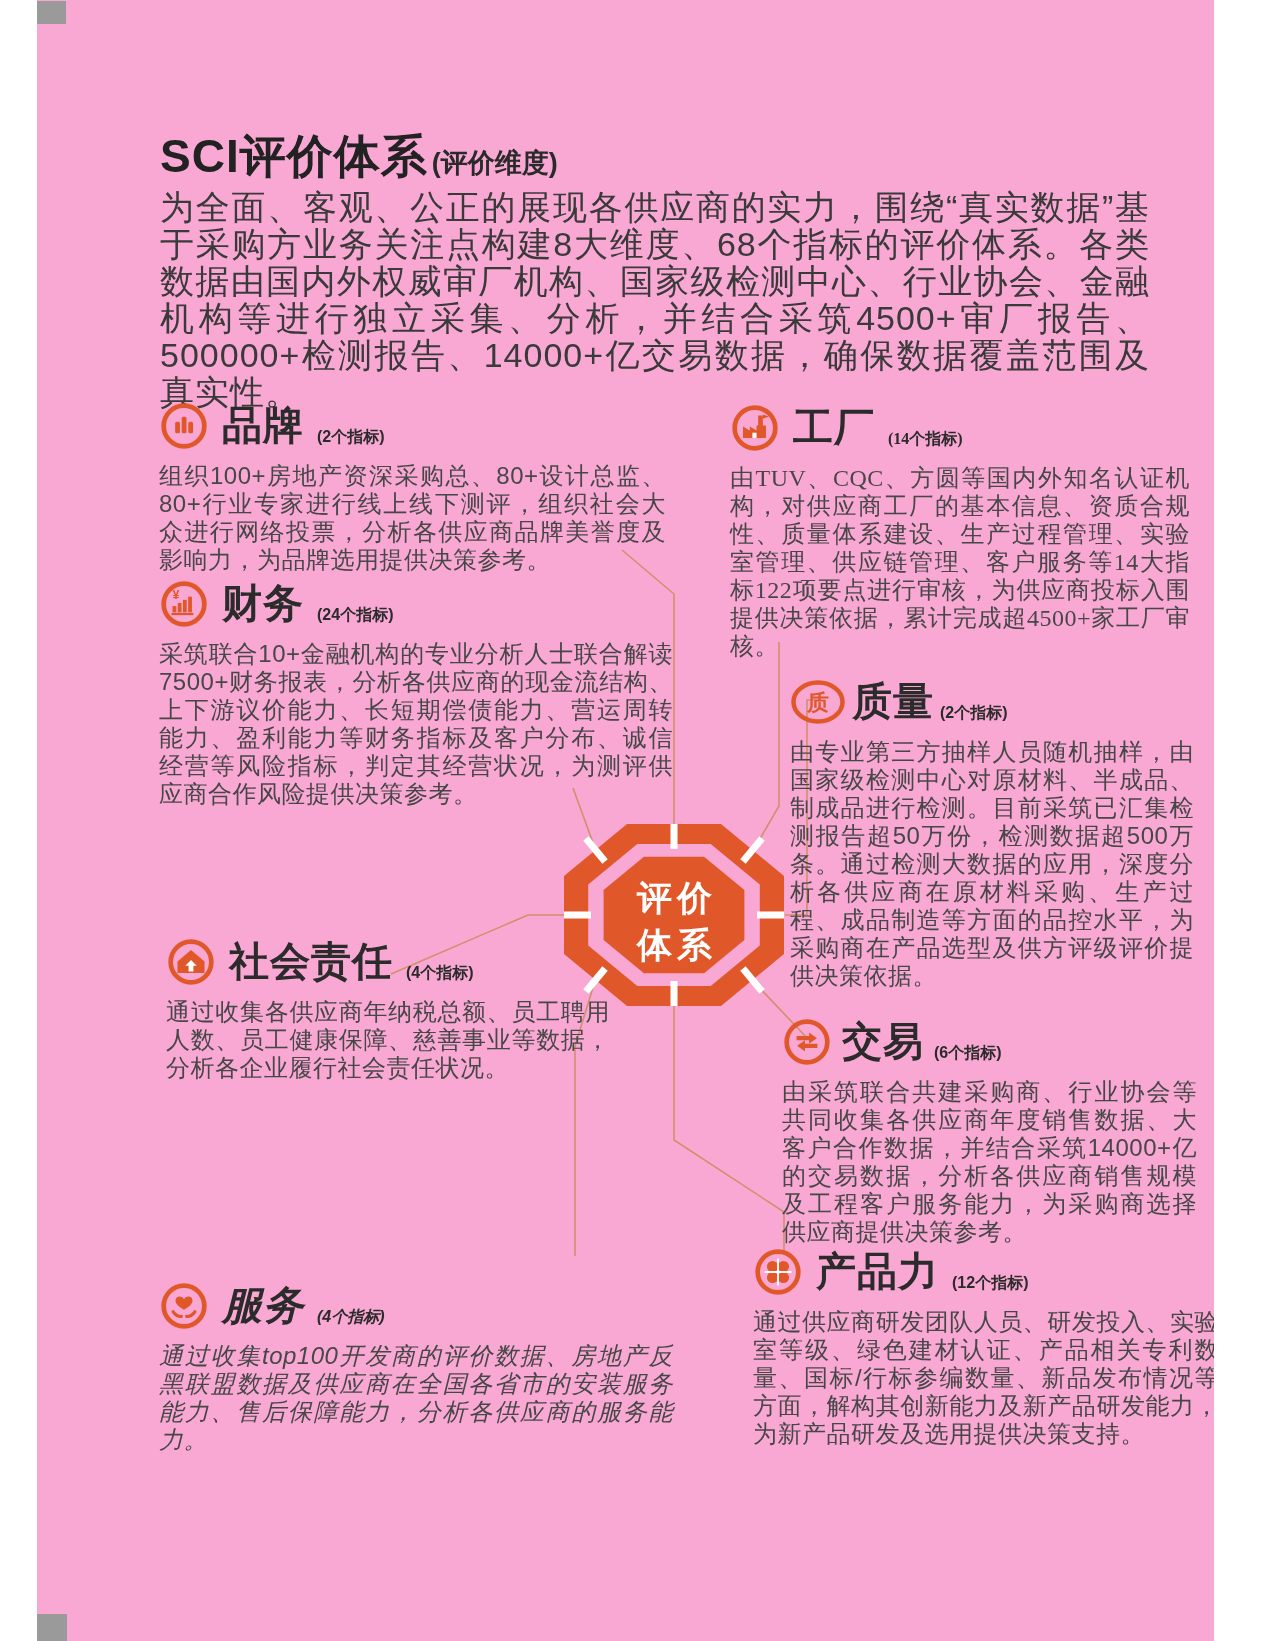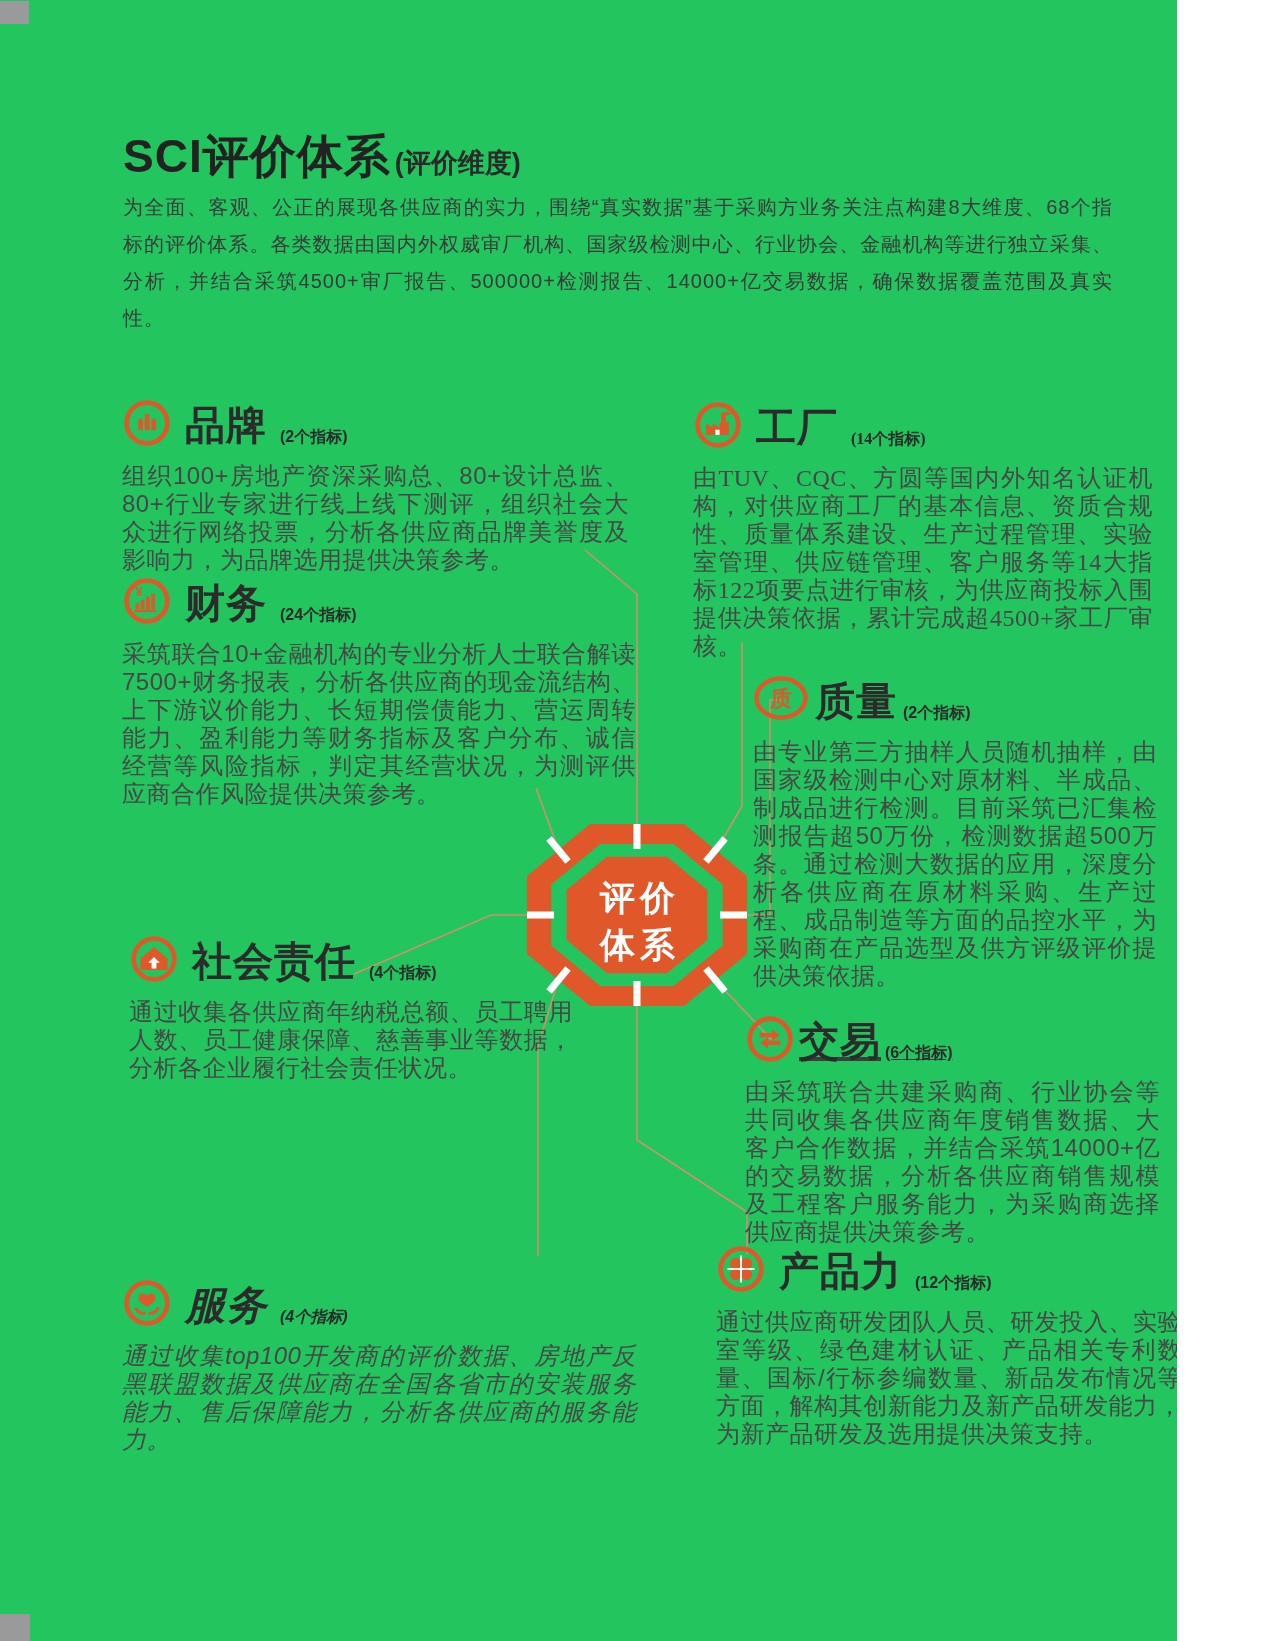--- a/index.html
+++ b/index.html
@@ -1,47 +1,47 @@
 <!DOCTYPE html>
 <html><head>
 <meta charset="utf-8">
 <style>
   html,body{margin:0;padding:0;background:#fff;}
   body{font-family:"Liberation Sans","DejaVu Sans",sans-serif;color:#3d3d3d;}
-  #page{position:relative;width:1177px;height:1641px;background:#22c55e;overflow:hidden;}
+  #page{position:relative;width:1177px;height:1641px;background:#f9a8d4;overflow:hidden;margin-left:37px;}
 
   .corner{position:absolute;background:#9a9a9a;}
   .corner.tl{left:0;top:1px;width:29px;height:23px;}
   .corner.bl{left:0;top:1614px;width:30px;height:27px;}
 
   .doc-title{position:absolute;left:123px;top:126px;white-space:nowrap;}
   .doc-title .main{font-size:46px;font-weight:bold;color:#222;letter-spacing:1px;}
   .doc-title .suffix{font-size:27px;font-weight:bold;color:#2a2a2a;margin-left:4px;}
 
-  .intro{position:absolute;left:123px;top:189px;width:990px;font-size:20px;line-height:37px;
+  .intro{position:absolute;left:123px;top:189px;width:990px;font-size:34px;line-height:37px;
          color:#3a3a3a;text-align:justify;letter-spacing:1px;}
 
   .section{position:absolute;}
-  .sec-head{display:flex;align-items:flex-start;gap:13px;}
+  .sec-head{display:flex;align-items:center;gap:13px;}
   .sec-head .ico{flex:0 0 auto;display:block;}
   .sec-title{font-size:40px;font-weight:bold;color:#2b2b2b;letter-spacing:1px;white-space:nowrap;}
   .sec-badge{font-size:16px;font-weight:bold;color:#2b2b2b;align-self:flex-end;padding-bottom:5px;white-space:nowrap;}
   .sec-body{font-size:24px;line-height:28px;color:#474747;text-align:justify;letter-spacing:0.5px;margin-top:9px;}
 
   .sec-brand  {left:122px;top:398px;width:507px;}
   .sec-finance{left:122px;top:576px;width:514px;}
   .sec-social {left:129px;top:934px;width:444px;}
   .sec-service{left:122px;top:1278px;width:514px;font-style:italic;}
   .sec-factory{left:693px;top:400px;width:460px;font-family:Liberation Serif, serif;}
   .sec-quality{left:753px;top:674px;width:404px;}
   .sec-trade  {left:745px;top:1014px;width:415px;}
   .sec-product{left:716px;top:1244px;width:466px;}
 
   .sec-quality .sec-head{gap:6px;}
-  .sec-trade .sec-head{gap:4px;text-decoration:underline;}
+  .sec-trade .sec-head{gap:10px;}
 
   #connectors{position:absolute;left:0;top:0;pointer-events:none;}
   #octagon{position:absolute;left:527px;top:824px;}
   .oct-label{font-size:35px;font-weight:bold;letter-spacing:5px;}
 </style>
 </head>
 <body>
 
 <div id="page">
 

